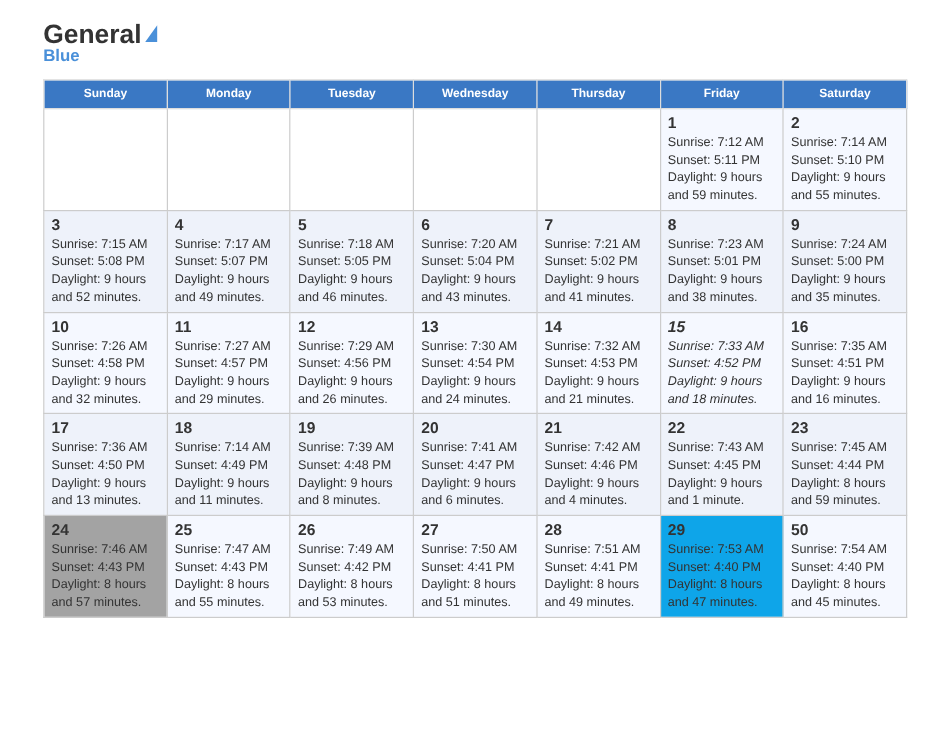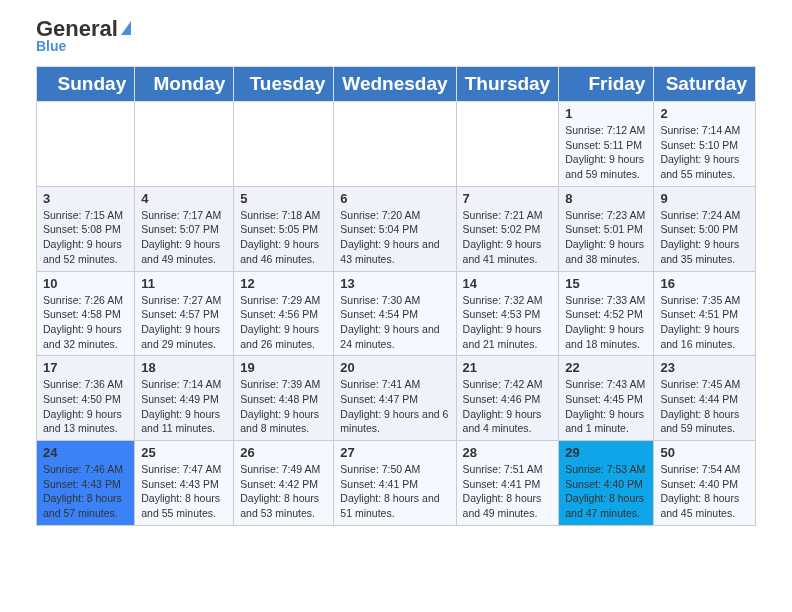--- a/index.html
+++ b/index.html
@@ -4,21 +4,21 @@
   <style>
     * { box-sizing: border-box; margin: 0; padding: 0; }
     body { font-family: Arial, sans-serif; background: #fff; width: 792px; min-height: 612px; }
     .container { padding: 16px 36px; }
     .header-row { display: flex; align-items: flex-start; justify-content: space-between; margin-bottom: 12px; }
     .logo { display: flex; flex-direction: column; align-items: flex-start; }
     .title-block { text-align: right; }
     .month-title { font-size: 36px; font-weight: bold; color: #333; }
     .location { font-size: 15px; color: #555; }
     .calendar { width: 100%; border-collapse: collapse; }
-    .calendar th { background: #3a78c4; color: #fff; text-align: right; padding: 6px 8px; font-size: 19px; border: 1px solid #ddd; }
+    .calendar th { background: #3a78c4; color: #fff; text-align: center; padding: 6px 8px; font-size: 10px; border: 1px solid #ddd; }
     .calendar td { border: 1px solid #ccc; vertical-align: top; padding: 4px 6px; font-size: 11px; color: #333; height: 80px; width: 14.28%; background: #fff; }
     .calendar tr:nth-child(odd) td { background: #f5f8ff; }
     .calendar tr:nth-child(even) td { background: #eef2fa; }
     .day-num { font-weight: bold; font-size: 13px; display: block; margin-bottom: 2px; }
     .day-detail { font-size: 10.5px; line-height: 1.4; color: #333; }
     .empty-cell { background: #fff !important; }
   </style>
 </head>
 <body>
 
@@ -138,21 +138,21 @@
             <div class="day-detail">Sunrise: 7:30 AM
 Sunset: 4:54 PM
 Daylight: 9 hours and 24 minutes.</div>
           </td>
           <td style="background: rgb(245, 248, 255);">
             <span class="day-num">14</span>
             <div class="day-detail">Sunrise: 7:32 AM
 Sunset: 4:53 PM
 Daylight: 9 hours and 21 minutes.</div>
           </td>
-          <td style="background: rgb(245, 248, 255);">
+          <td style="background: rgb(245, 248, 255); font-style: italic;">
             <span class="day-num">15</span>
             <div class="day-detail">Sunrise: 7:33 AM
 Sunset: 4:52 PM
 Daylight: 9 hours and 18 minutes.</div>
           </td>
           <td style="background: rgb(245, 248, 255);">
             <span class="day-num">16</span>
             <div class="day-detail">Sunrise: 7:35 AM
 Sunset: 4:51 PM
 Daylight: 9 hours and 16 minutes.</div>
@@ -196,21 +196,21 @@
 Daylight: 9 hours and 1 minute.</div>
           </td>
           <td style="background: rgb(238, 242, 250); margin-top: 22px;">
             <span class="day-num">23</span>
             <div class="day-detail">Sunrise: 7:45 AM
 Sunset: 4:44 PM
 Daylight: 8 hours and 59 minutes.</div>
           </td>
         </tr>
         <tr>
-          <td style="background: #3b82f6;">
+          <td style="background: #a3a3a3;">
             <span class="day-num">24</span>
             <div class="day-detail">Sunrise: 7:46 AM
 Sunset: 4:43 PM
 Daylight: 8 hours and 57 minutes.</div>
           </td>
           <td style="background: rgb(245, 248, 255);">
             <span class="day-num">25</span>
             <div class="day-detail">Sunrise: 7:47 AM
 Sunset: 4:43 PM
 Daylight: 8 hours and 55 minutes.</div>

